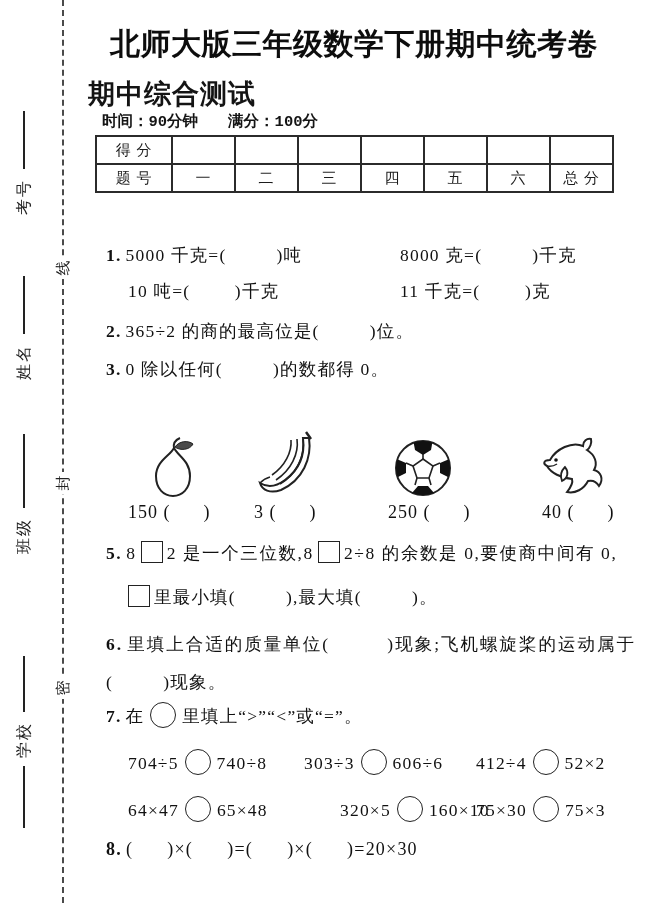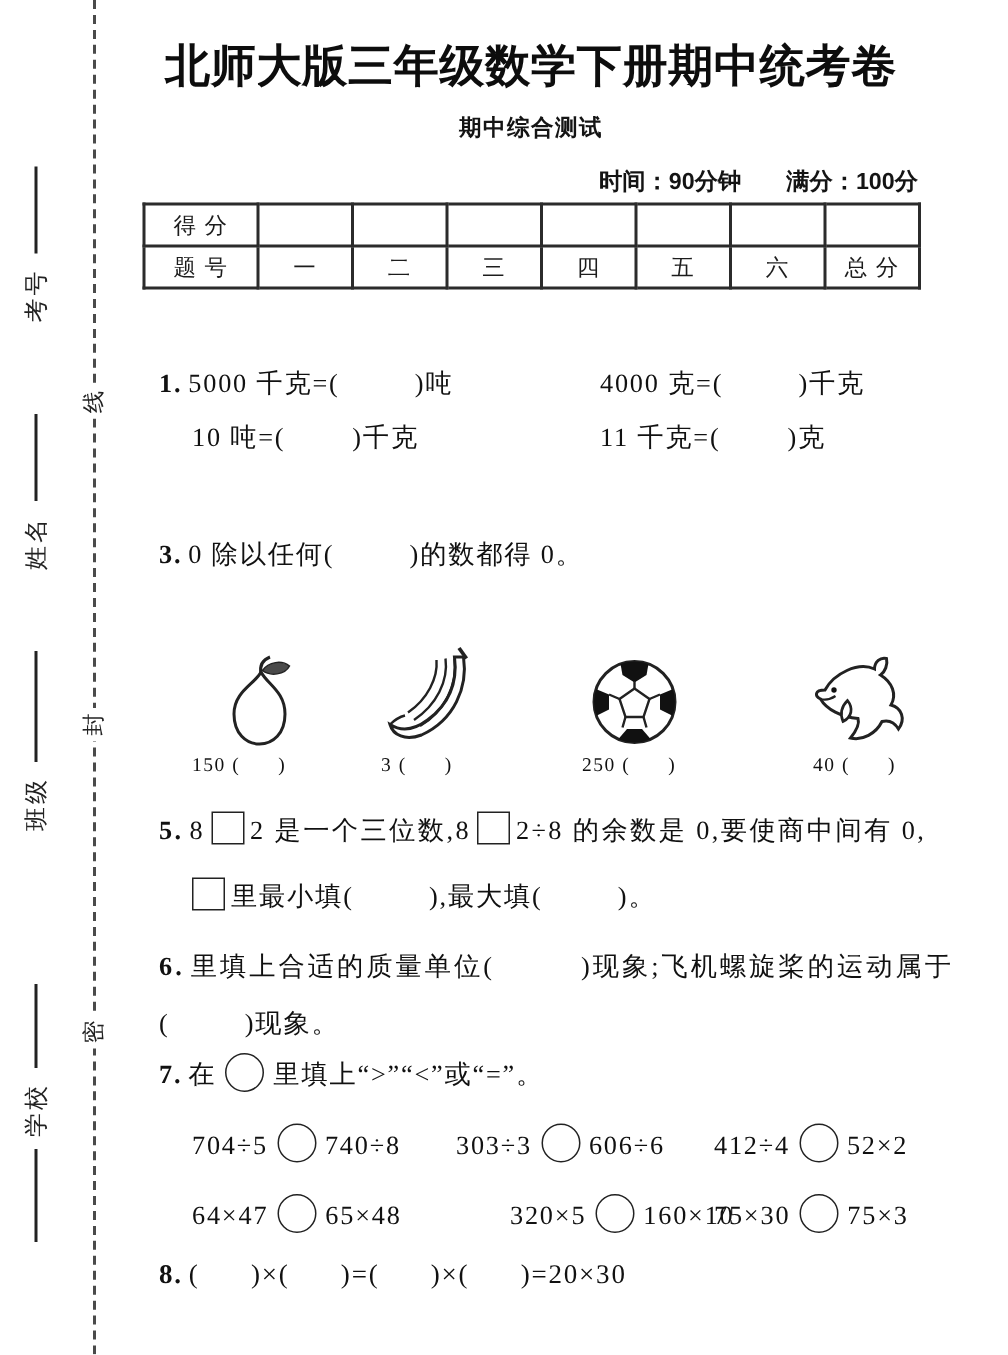--- a/index.html
+++ b/index.html
@@ -1,33 +1,33 @@
 <!DOCTYPE html>
 <html><head>
 <meta charset="utf-8">
 <style>
   html,body{margin:0;padding:0;background:#fff;}
   .page{position:relative;width:672px;height:903px;background:#fff;overflow:hidden;
         font-family:"Liberation Serif","DejaVu Serif",serif;color:#141414;}
   .abs{position:absolute;}
   .pre{white-space:pre;}
-  .hd{font-family:Liberation Sans, sans-serif;font-weight:bold;}
+  .hd{font-family:Liberation Mono, monospace;font-weight:bold;}
 
   
   .seal-line{position:absolute;left:62px;top:0;height:903px;width:0;border-left:2px dashed #4a4a4a;}
   .side-item{position:absolute;height:22px;display:flex;align-items:center;justify-content:center;
              transform:rotate(-90deg);font-size:16px;letter-spacing:2px;color:#222;white-space:nowrap;}
   .ul{display:inline-block;height:2px;background:#222;vertical-align:4px;}
   .seal-char{position:absolute;width:22px;height:20px;left:52px;background:#fff;z-index:2;
              transform:rotate(-90deg);font-size:15px;text-align:center;line-height:20px;color:#222;}
 
   
   .title{left:88px;top:24px;width:532px;text-align:center;font-size:30px;letter-spacing:0.5px;color:#0d0d0d;}
-  .subtitle{left:88px;top:76px;width:532px;text-align:center;font-size:15px;letter-spacing:1px;}
-  .timeline{left:80px;top:111px;width:532px;text-align:right;font-size:15.5px;}
+  .subtitle{left:88px;top:76px;width:532px;font-size:27px;letter-spacing:1px;}
+  .timeline{left:102px;top:111px;width:532px;text-align:left;font-size:15.5px;}
   .timeline .gap{display:inline-block;width:30px;}
 
   
   table.score{position:absolute;left:95px;top:135px;border-collapse:collapse;table-layout:fixed;}
   table.score td{border:2px solid #2b2b2b;height:26px;text-align:center;font-size:15px;
                  letter-spacing:1px;padding:0;color:#1c1c1c;}
 
   
   .row{position:absolute;left:106px;width:540px;font-size:17.5px;letter-spacing:1.2px;color:#111;}
   .qno{font-weight:bold;margin-right:4px;}
@@ -36,21 +36,21 @@
 
   .blankbox{display:inline-block;width:20px;height:20px;border:1.8px solid #222;
             vertical-align:-4px;margin:0 4px;background:#fff;}
   .cmp-circle{display:inline-block;width:24px;height:24px;border:1.8px solid #222;border-radius:50%;
               vertical-align:-6px;margin:0 6px;background:#fff;}
   .q7item{position:absolute;top:0;white-space:nowrap;}
 
   
   .fig{position:absolute;display:flex;flex-direction:column;align-items:center;}
   .fig svg{display:block;}
-  .figlabel{position:absolute;top:502px;font-size:13px;letter-spacing:1px;color:#111;}
+  .figlabel{position:absolute;top:502px;font-size:18px;letter-spacing:1px;color:#111;}
 </style>
 </head>
 <body>
 
 <div class="page">
 
   <div class="seal-line"></div>
 
   <div class="side-item" style="width:116px;left:-34px;top:152px;">
     <span>考号</span>
@@ -99,27 +99,30 @@
       <td style="width:61px;">五</td>
       <td style="width:61px;">六</td>
       <td style="width:61px;">总 分</td>
     </tr>
   </tbody>
     </table>
 
 
   <div class="row" style="top:243px;">
     <span class="qno">1.</span><span class="pre">5000 千克=(         )吨</span>
-    <span class="c2 pre">4000 克=(         )千克</span>
+    <span class="c2 pre">8000 克=(         )千克</span>
   </div>
   <div class="row" style="top:279px;">
     <span style="margin-left:22px;" class="pre">10 吨=(        )千克</span>
     <span class="c2 pre">11 千克=(        )克</span>
   </div>
 
+  <div class="row" style="top:319px;">
+    <span class="qno">2.</span><span class="pre">365÷2 的商的最高位是(         )位。</span>
+  </div>
   <div class="row" style="top:357px;">
     <span class="qno">3.</span><span class="pre">0 除以任何(         )的数都得 0。</span>
   </div>
 
   <div class="fig" style="left:148px;top:436px;">
     <svg width="50" height="62" viewBox="0 0 50 62">
       <path d="M26,13 C25,8 27,4 32,2" fill="none" stroke="#222" stroke-width="2"></path>
       <path d="M27,11 C31,5 40,4 45,8 C42,14 32,15 27,11 Z" fill="#4a4a4a" stroke="#222" stroke-width="1"></path>
       <path d="M26,12 C22,20 8,25 8,40 C8,53 16,60 25,60 C34,60 42,53 42,40 C42,25 30,20 26,12 Z" fill="#fff" stroke="#222" stroke-width="2"></path>
     </svg>

